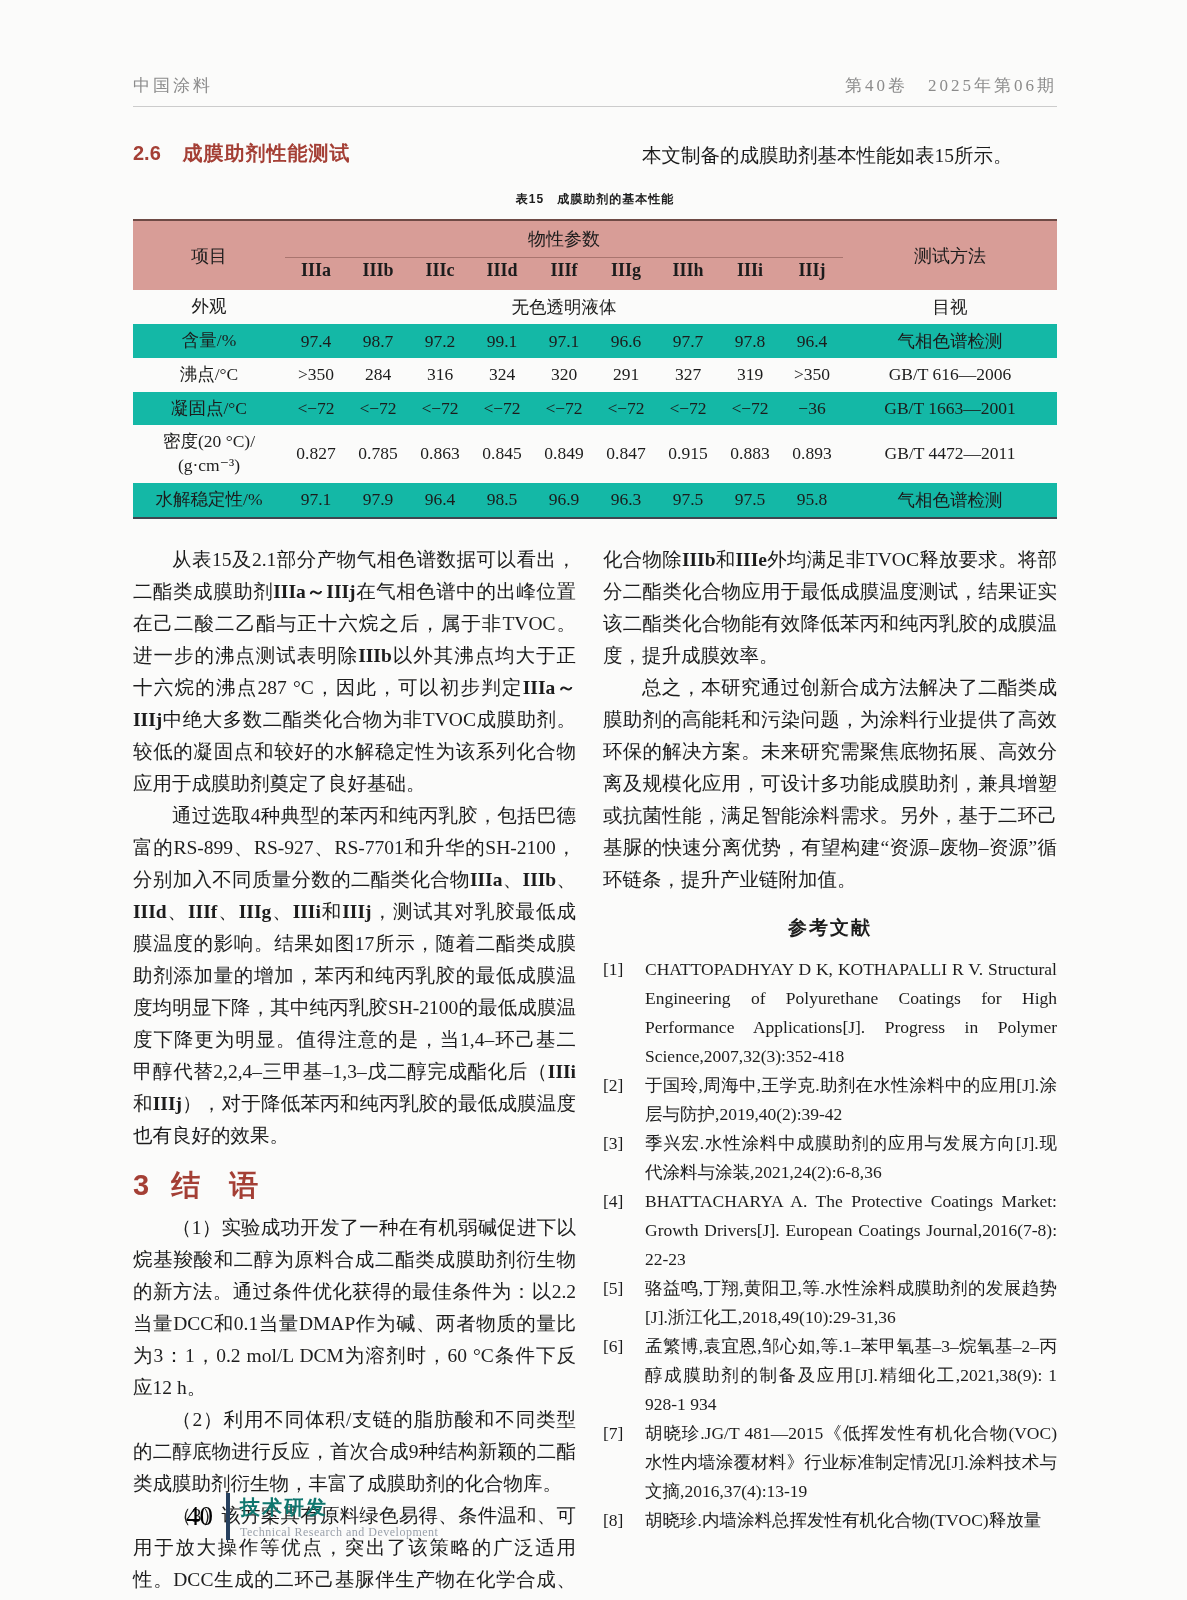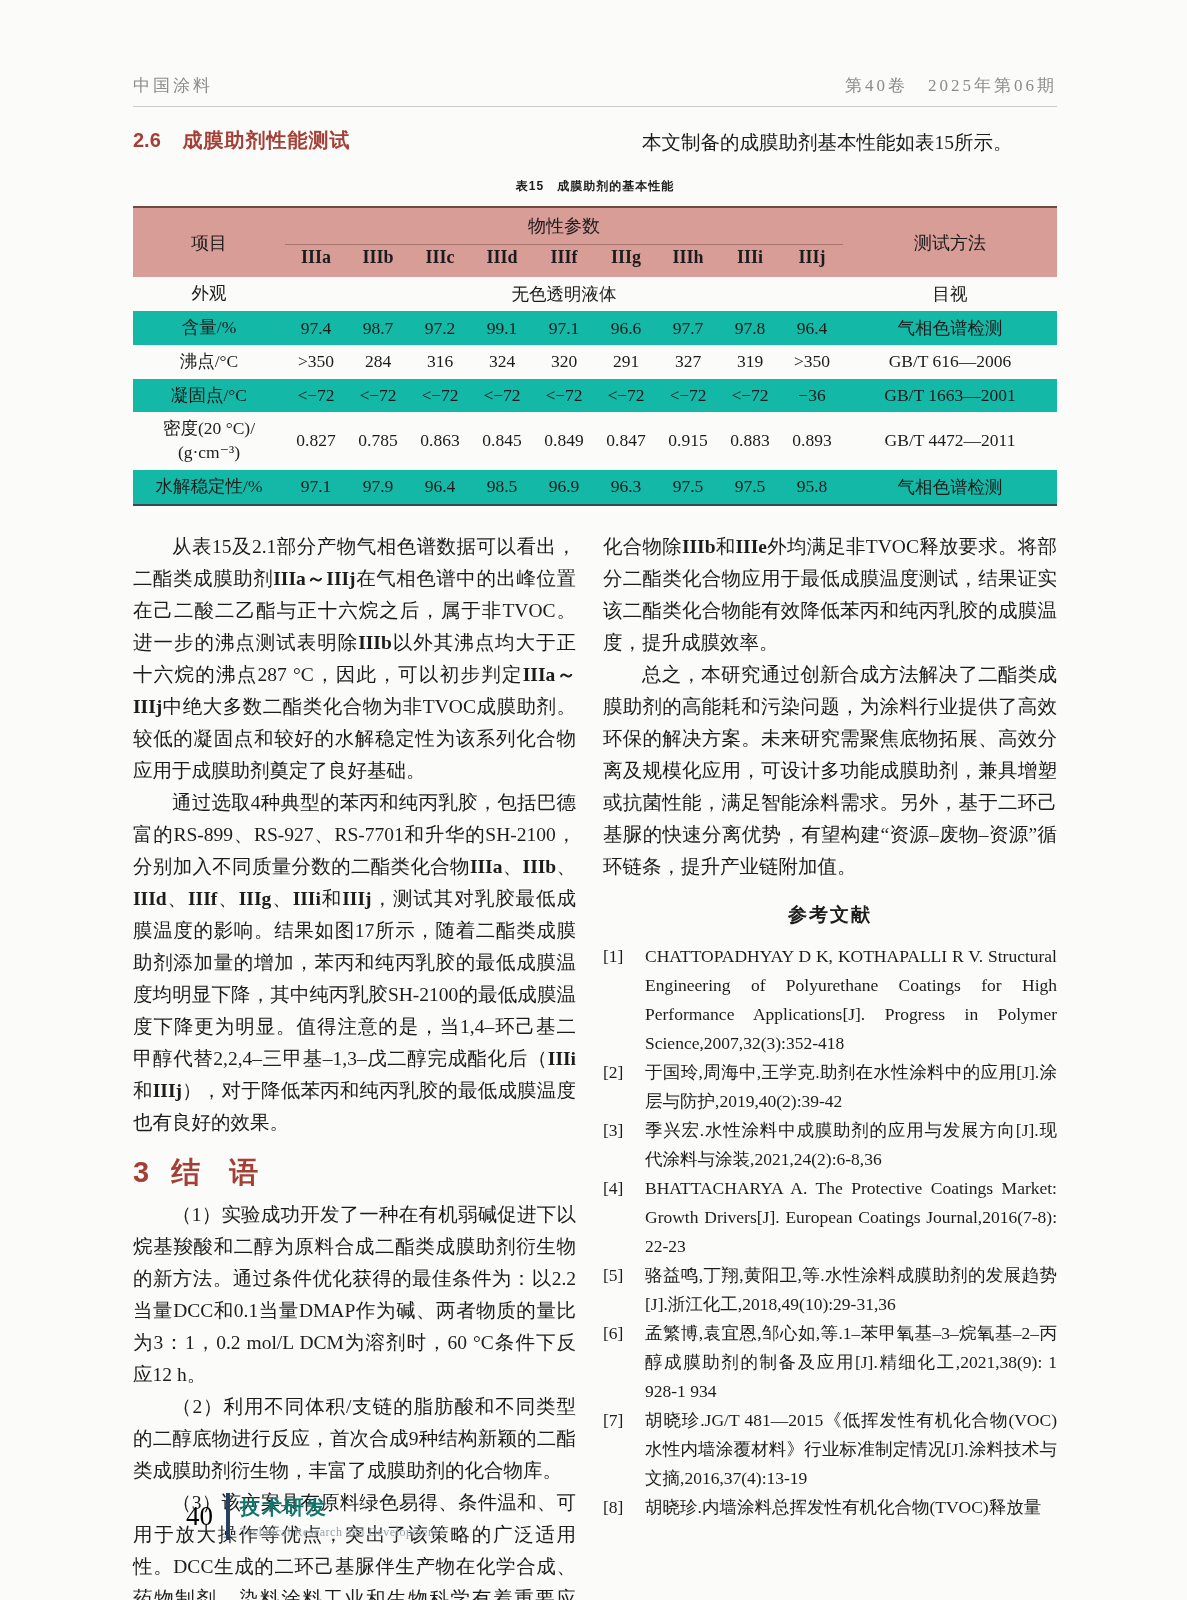--- a/index.html
+++ b/index.html
@@ -16,21 +16,21 @@
     padding:74px 130px 16px 133px;
     box-sizing:border-box;
   }
   
   .journal-header{
     display:flex;justify-content:space-between;align-items:flex-end;
     color:#8b8b8b;font-size:17px;letter-spacing:3px;
     padding-bottom:9px;border-bottom:1.5px solid #cccccc;
   }
   
-  .section-row{display:flex;margin-top:20px;}
+  .section-row{display:flex;margin-top:33px;}
   .section-row .half-l{width:443px;flex:none;}
   .section-row .half-r{flex:1;margin-left:27px;}
   .sec-heading{
     margin:0;font-family:"Liberation Sans","DejaVu Sans",sans-serif;
     font-weight:bold;color:#a43f35;font-size:20px;letter-spacing:1px;
   }
   .sec-heading .num{margin-right:15px;letter-spacing:0;}
   .intro{margin:0;font-size:19.5px;line-height:32px;text-indent:2em;text-align:justify;}
   
   .table-caption{text-align:center;margin-top:19px;}

